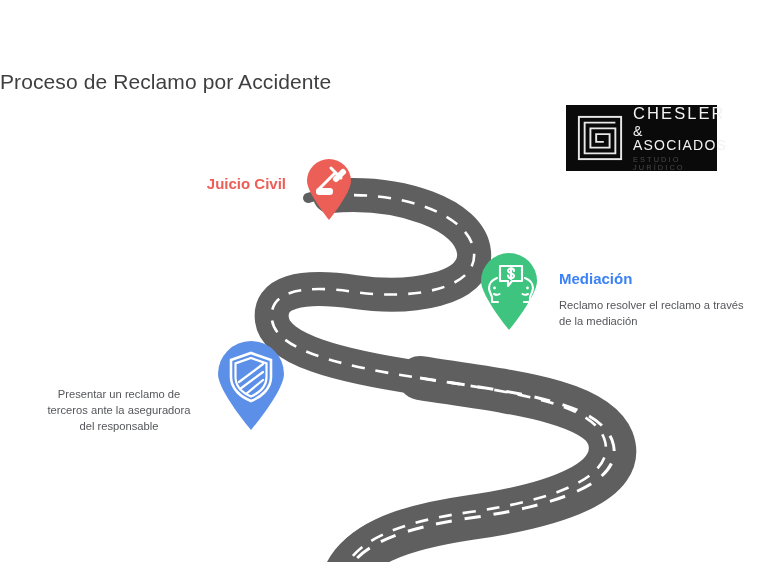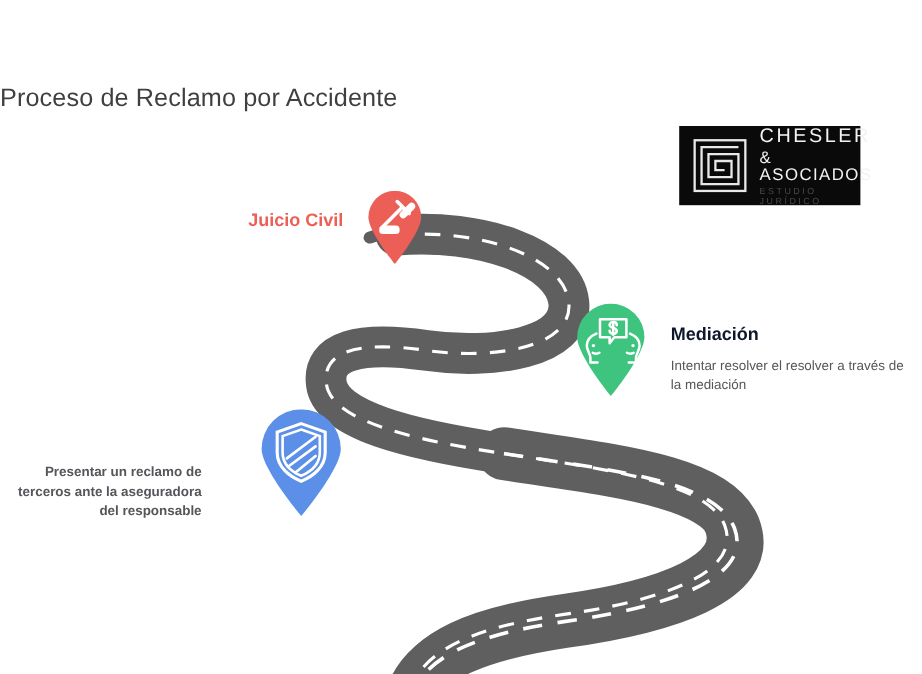--- a/index.html
+++ b/index.html
@@ -113,43 +113,42 @@
     width: 231px;
     text-align: right;
   }
 
   
   #heading-mediacion {
     left: 559px;
     top: 269px;
     width: 200px;
     text-align: left;
-    color: #0f172a;
+    color: #3b82f6;
   }
   #body-mediacion {
     left: 559px;
     top: 298px;
     width: 200px;
     text-align: left;
   }
 
   
   #heading-terceros {
     left: 25px;
     top: 336px;
     width: 160px;
     text-align: right;
     color: #5b8fe8;
   }
   #body-terceros {
-    left: 8px;
+    left: 39px;
     top: 387px;
     width: 160px;
-    text-align: right;
-    font-weight: bold;
+    text-align: center;
   }
 
   
   .pin {
     position: absolute;
   }
 </style>
 </head>
 <body>
 
@@ -205,21 +204,21 @@
     <path d="M 24 61 C 24 61, 2 34, 2 22 A 22 22 0 1 1 46 22 C 46 34, 24 61, 24 61 Z" fill="#ec5f57"></path>
     <g fill="none" stroke="#ffffff" stroke-width="3" stroke-linecap="round">
       <line x1="14" y1="30" x2="30" y2="14"></line>
       <line x1="26" y1="9" x2="36" y2="19"></line>
       <line x1="31" y1="20" x2="38" y2="13" stroke-width="6"></line>
     </g>
     <rect x="11" y="29" width="17" height="7" rx="3.2" fill="#ffffff"></rect>
   </svg>
 
   <div class="step-heading" id="heading-mediacion">Mediación</div>
-  <div class="step-body" id="body-mediacion">Intentar resolver el resolver a través de la mediación</div>
+  <div class="step-body" id="body-mediacion">Reclamo resolver el reclamo a través de la mediación</div>
 
   <svg class="pin" style="left:479px; top:253px;" width="60" height="78" viewBox="0 0 60 78" xmlns="http://www.w3.org/2000/svg">
     <path d="M 30 77 C 30 77, 2 43, 2 28 A 28 28 0 1 1 58 28 C 58 43, 30 77, 30 77 Z" fill="#3fc47f"></path>
     <g fill="none" stroke="#ffffff" stroke-width="2.1" stroke-linecap="round" stroke-linejoin="round">
 
       <path d="M 21 13 L 43 13 L 43 28 L 33 28 L 29 33 L 29 28 L 21 28 Z"></path>
       <line x1="32" y1="15.5" x2="32" y2="26"></line>
       <path d="M 35 18 C 35 16.2, 33.4 15.4, 32 15.4 C 30.6 15.4, 29 16.2, 29 17.8 C 29 20.6, 35 19.8, 35 22.8 C 35 24.4, 33.4 25.2, 32 25.2 C 30.6 25.2, 29 24.4, 29 22.6"></path>
 
       <path d="M 18 25 C 13 27, 10 31, 10 35 C 10 39, 13 42, 13 45 L 13 49 L 19 49"></path>

